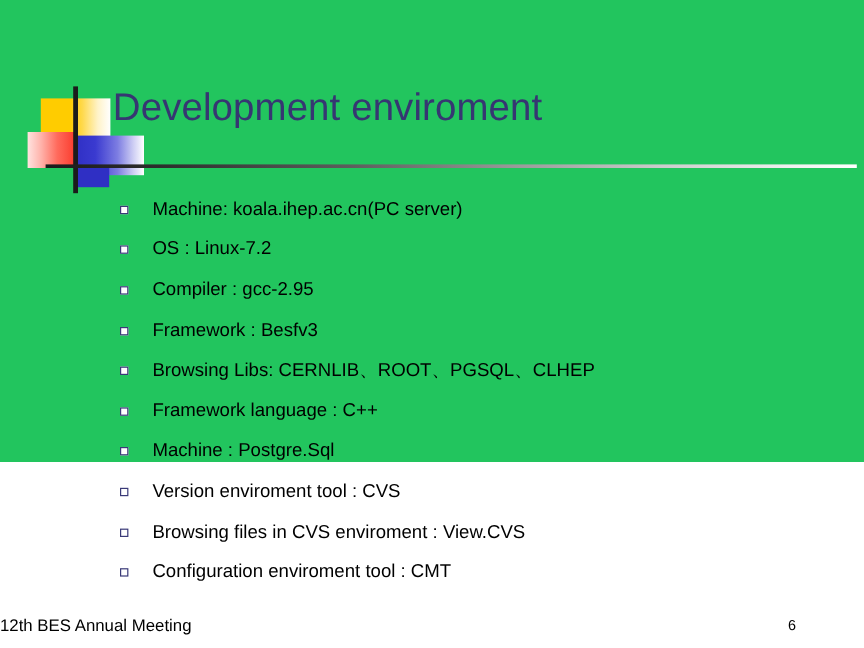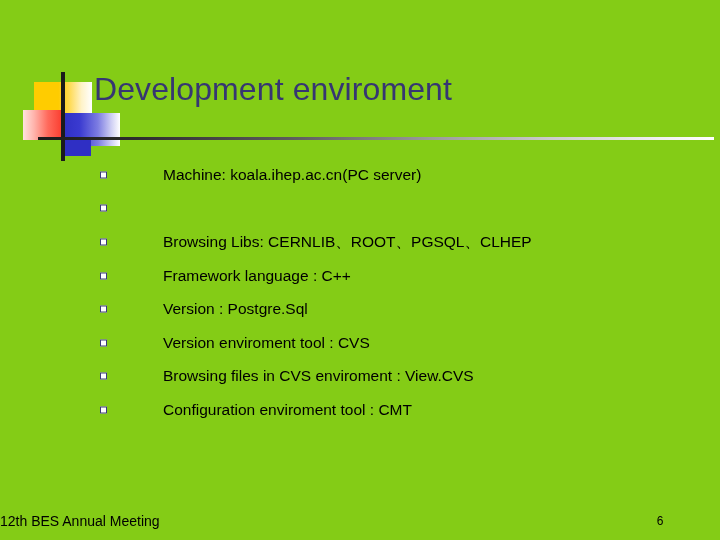--- a/index.html
+++ b/index.html
@@ -11,22 +11,22 @@
     width: 720px;
     height: 540px;
     background: #ffffff;
     font-family: "Liberation Sans", "DejaVu Sans", sans-serif;
     overflow: hidden;
   }
 
   #slide {
     position: relative;
     width: 720px;
-    height: 540px;
-    background: #84cc16;
+    height: 385px;
+    background: #22c55e;
   }
 
   
   .deco {
     position: absolute;
     left: 0;
     top: 0;
     width: 200px;
     height: 175px;
     pointer-events: none;
@@ -121,21 +121,20 @@
   }
   .bullet-text {
     position: absolute;
     left: 127px;
     top: 50%;
     transform: translateY(-50%);
     font-size: 15.5px;
     line-height: 20px;
     color: #000000;
     white-space: nowrap;
-    margin-left: 36px;
   }
 
   
   .footer-center {
     position: absolute;
     left: 0;
     top: 514px;
     width: 720px;
     text-align: left;
     font-size: 14px;
@@ -170,39 +169,48 @@
 
   <div class="title-rule"></div>
 
   <div class="bullets">
 
     <div class="bullet-row">
       <span class="bullet-marker"></span>
       <span class="bullet-text">Machine: koala.ihep.ac.cn(PC server)</span>
     </div>
 
-
-
-    <div class="bullet-row">
-      <span class="bullet-marker"></span>
+    <div class="bullet-row">
+      <span class="bullet-marker"></span>
+      <span class="bullet-text">OS : Linux-7.2</span>
+    </div>
+
+    <div class="bullet-row">
+      <span class="bullet-marker"></span>
+      <span class="bullet-text">Compiler : gcc-2.95</span>
+    </div>
+
+    <div class="bullet-row">
+      <span class="bullet-marker"></span>
+      <span class="bullet-text">Framework : Besfv3</span>
     </div>
 
     <div class="bullet-row">
       <span class="bullet-marker"></span>
       <span class="bullet-text">Browsing Libs: CERNLIB、ROOT、PGSQL、CLHEP</span>
     </div>
 
     <div class="bullet-row">
       <span class="bullet-marker"></span>
       <span class="bullet-text">Framework language : C++</span>
     </div>
 
     <div class="bullet-row">
       <span class="bullet-marker"></span>
-      <span class="bullet-text">Version : Postgre.Sql</span>
+      <span class="bullet-text">Machine : Postgre.Sql</span>
     </div>
 
     <div class="bullet-row">
       <span class="bullet-marker"></span>
       <span class="bullet-text">Version enviroment tool : CVS</span>
     </div>
 
     <div class="bullet-row">
       <span class="bullet-marker"></span>
       <span class="bullet-text">Browsing files in CVS enviroment : View.CVS</span>

